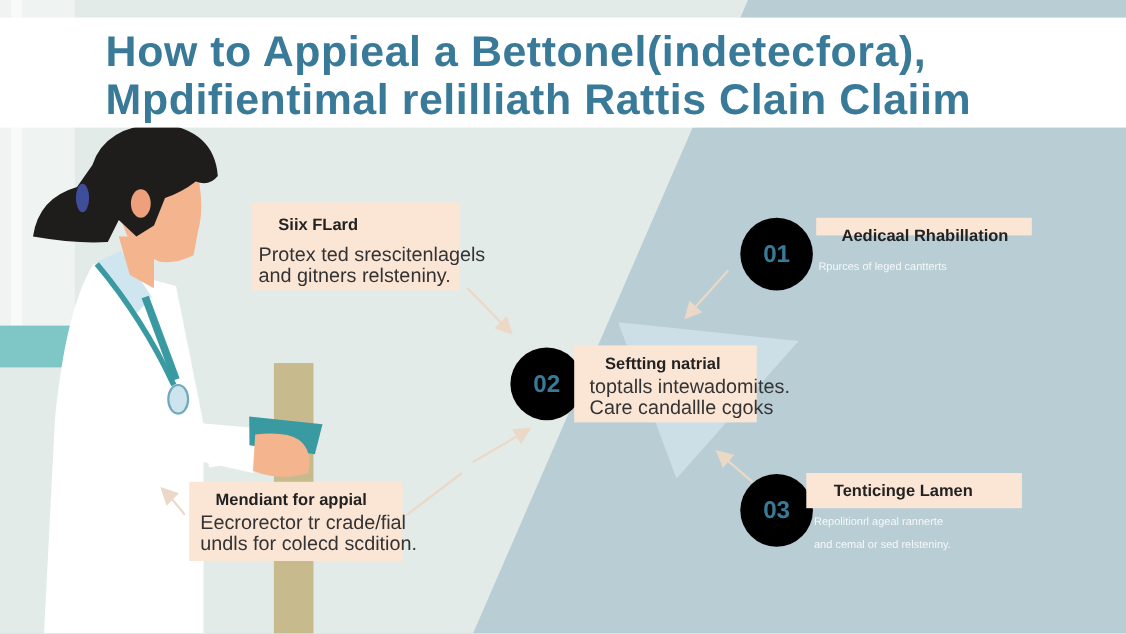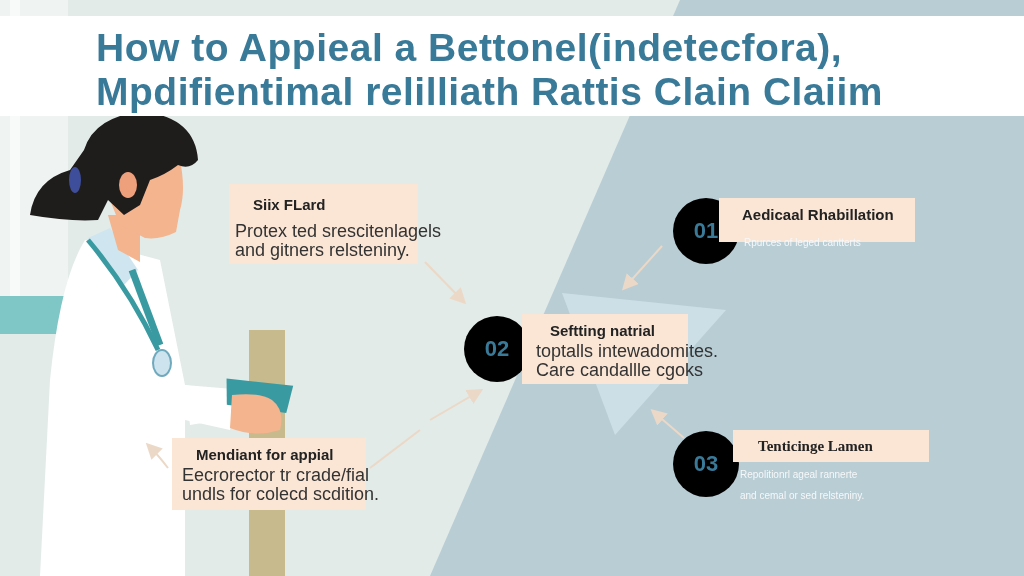--- a/index.html
+++ b/index.html
@@ -103,29 +103,29 @@
   <div class="card-title" style="position:absolute; left:28px; top:8px;">Seftting natrial</div>
   <div class="card-body" style="position:absolute; left:14px; top:28px; white-space:nowrap;">
     <div>toptalls intewadomites.</div>
     <div>Care candallle cgoks</div>
   </div>
 </div>
 
 <div class="circle" style="left:673px; top:198px; width:66px; height:66px;">
   <span>01</span>
 </div>
-<div class="card" style="left:719px; top:198px; width:196px; height:44px;">
+<div class="card" style="left:742px; top:198px; width:196px; height:16px;">
   <div class="card-title" style="position:absolute; left:23px; top:8px;">Aedicaal Rhabillation</div>
 </div>
 <div class="rtext" style="left:744px; top:232px; white-space:nowrap;">
   <div>Rpurces of leged cantterts</div>
 </div>
 
 <div class="circle" style="left:673px; top:431px; width:66px; height:66px;">
   <span>03</span>
 </div>
 <div class="card" style="left:733px; top:430px; width:196px; height:32px;">
-  <div class="card-title" style="position:absolute; left:25px; top:8px;font-family:Liberation Serif, serif;">Tenticinge Lamen</div>
+  <div class="card-title" style="position:absolute; left:25px; top:8px;">Tenticinge Lamen</div>
 </div>
 <div class="rtext" style="left:740px; top:464px; white-space:nowrap;">
   <div>Repolitionrl ageal rannerte</div>
   <div>and cemal or sed relsteniny.</div>
 </div>
 
 </body></html>

